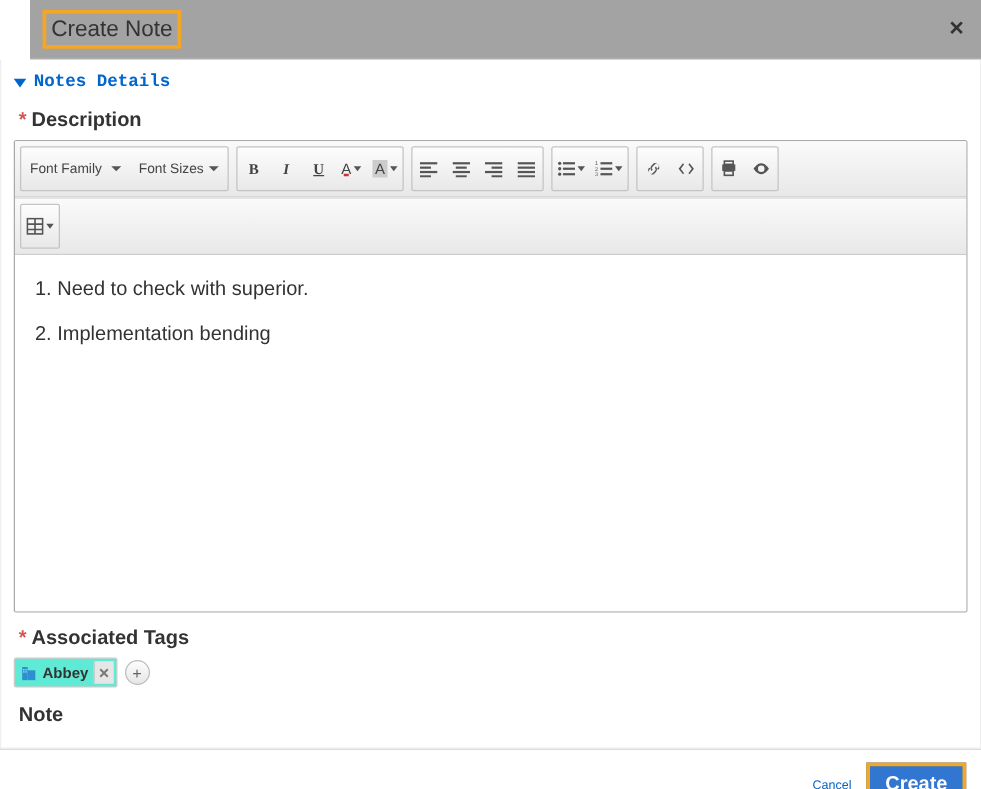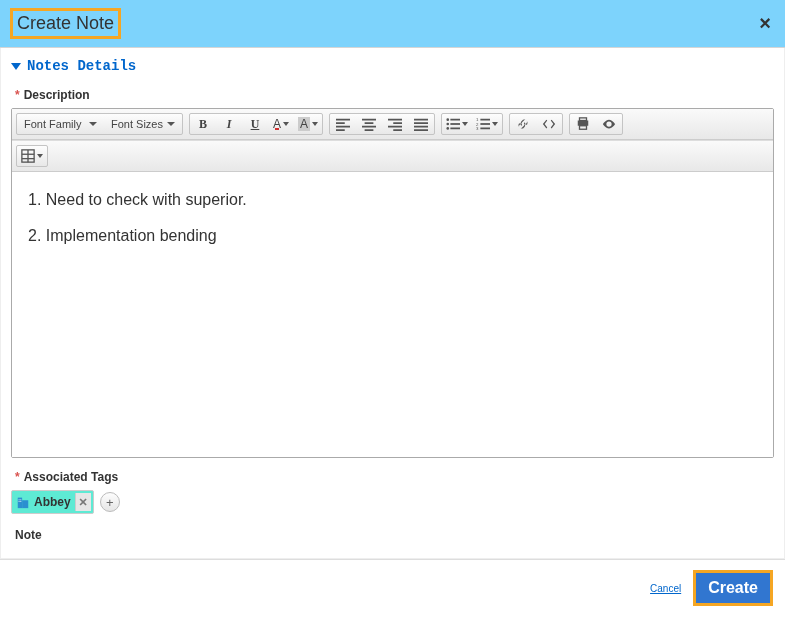--- a/index.html
+++ b/index.html
@@ -4,26 +4,27 @@
   <style>
     * { box-sizing: border-box; margin: 0; padding: 0; }
     body {
       font-family: Arial, Helvetica, sans-serif;
       font-size: 12px;
       color: #333;
       background: #fff;
       width: 785px;
     }
     .dialog-header {
-      background: #7dd3fc;
+      background: #a3a3a3;
       padding: 8px 10px;
       display: flex;
       justify-content: space-between;
       align-items: center;
       border-bottom: 1px solid #d5d5d5;
+      margin-left: 24px;
     }
     .dialog-title {
       font-size: 18px;
       font-weight: normal;
       color: #333;
       padding: 2px 4px;
       border: 3px solid #f5a623;
     }
     .close-btn {
       font-size: 20px;
@@ -51,21 +52,21 @@
       border-top: 7px solid #0066cc;
     }
     .section-title {
       color: #0066cc;
       font-weight: bold;
       font-size: 14px;
     }
     .field-label {
       margin: 12px 0 6px 4px;
       font-weight: bold;
-      font-size: 12px;
+      font-size: 16px;
     }
     .req { color: #d9534f; margin-right: 4px; }
     .editor-wrap {
       border: 1px solid #aaa;
       border-radius: 2px;
     }
     .toolbar {
       background: linear-gradient(#fafafa, #e8e8e8);
       border-bottom: 1px solid #ccc;
       padding: 4px;
@@ -76,21 +77,21 @@
     .tb-group {
       display: flex;
       gap: 2px;
       border: 1px solid #c4c4c4;
       border-radius: 2px;
       background: linear-gradient(#fdfdfd, #e8e8e8);
       padding: 1px;
     }
     .tb-btn {
       min-width: 24px;
-      height: 18px;
+      height: 32px;
       display: flex;
       align-items: center;
       justify-content: center;
       cursor: pointer;
       font-size: 12px;
       color: #444;
       padding: 0 3px;
       position: relative;
     }
     .tb-btn.dd { min-width: 85px; justify-content: space-between; padding: 0 6px; font-size: 11px; }

